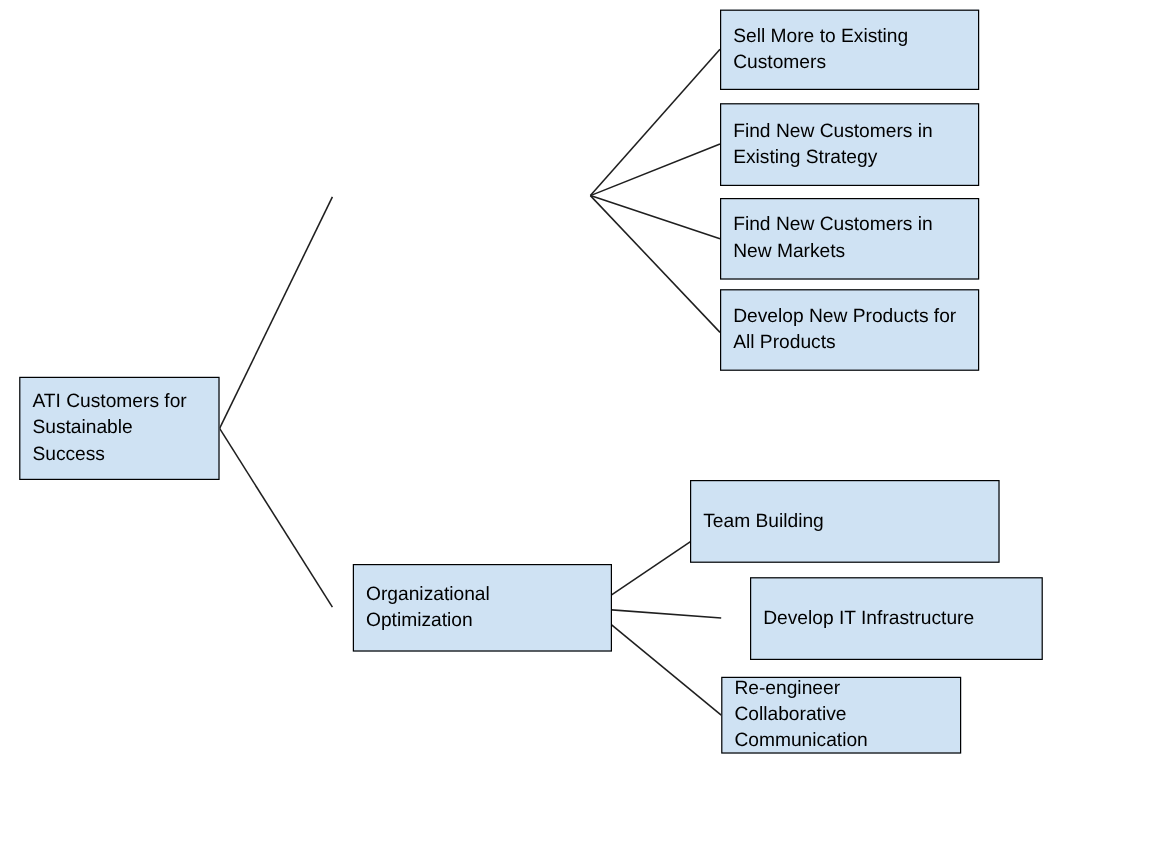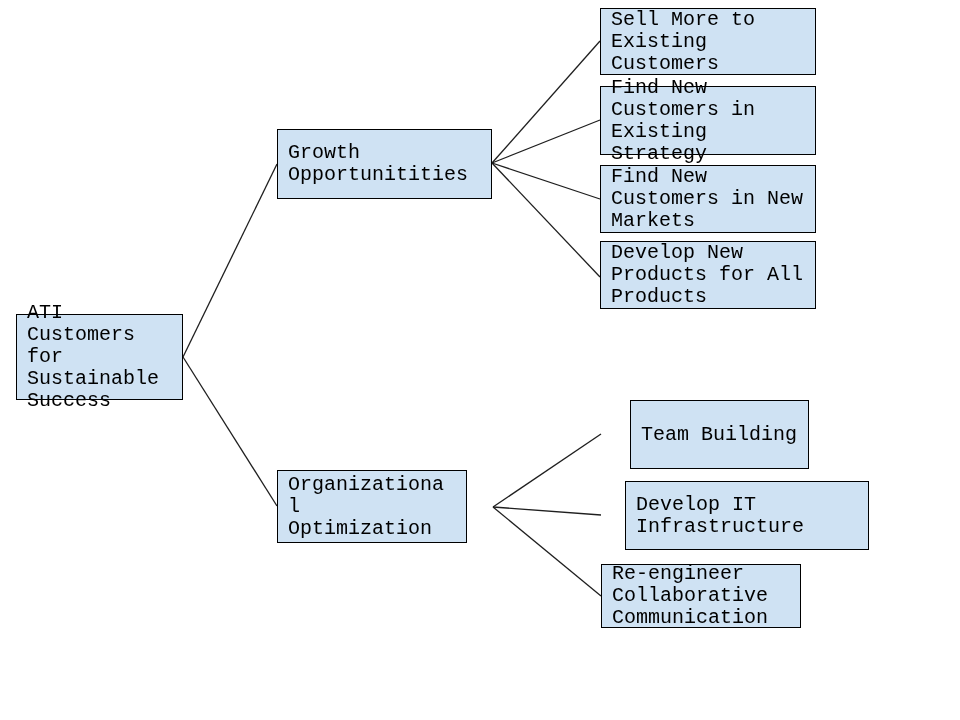--- a/index.html
+++ b/index.html
@@ -32,38 +32,37 @@
     box-sizing: border-box;
     background: var(--node-fill, #cfe2f3);
     border: 1.5px solid var(--node-border, #000000);
     display: flex;
     align-items: center;
     padding: 0 10px;
     overflow: visible;
   }
   .node-label {
     display: block;
-    font-size: 20px;
+    font-size: 16px;
     line-height: 22px;
     color: #000000;
     text-align: left;
     white-space: normal;
     word-wrap: break-word;
     width: 100%;
-    font-family: Liberation Mono, monospace;
   }
   
   .n-root   { left: 16px;  top: 314px; width: 167px; height: 86px; }
   .n-growth { left: 277px; top: 129px; width: 215px; height: 70px; }
-  .n-org    { left: 277px; top: 470px; width: 190px; height: 73px; }
+  .n-org    { left: 294px; top: 470px; width: 216px; height: 73px; }
   .n-g1     { left: 600px; top: 8px;   width: 216px; height: 67px; }
   .n-g2     { left: 600px; top: 86px;  width: 216px; height: 69px; }
   .n-g3     { left: 600px; top: 165px; width: 216px; height: 68px; }
   .n-g4     { left: 600px; top: 241px; width: 216px; height: 68px; }
-  .n-o1     { left: 630px; top: 400px; width: 179px; height: 69px; }
+  .n-o1     { left: 575px; top: 400px; width: 258px; height: 69px; }
   .n-o2     { left: 625px; top: 481px; width: 244px; height: 69px; }
   .n-o3     { left: 601px; top: 564px; width: 200px; height: 64px; }
 </style>
 </head>
 <body>
 
 <div class="canvas">
 
   <svg class="edges" viewBox="0 0 960 720" xmlns="http://www.w3.org/2000/svg">
     <line x1="183" y1="357" x2="277" y2="164"></line>
@@ -74,23 +73,20 @@
     <line x1="492" y1="163" x2="600" y2="277"></line>
     <line x1="493" y1="507" x2="601" y2="434"></line>
     <line x1="493" y1="507" x2="601" y2="515"></line>
     <line x1="493" y1="507" x2="601" y2="596"></line>
   </svg>
 
   <div class="node n-root">
     <span class="node-label">ATI Customers for Sustainable Success</span>
   </div>
 
-  <div class="node n-growth">
-    <span class="node-label">Growth Opportunitities</span>
-  </div>
 
   <div class="node n-org">
     <span class="node-label">Organizational Optimization</span>
   </div>
 
   <div class="node n-g1">
     <span class="node-label">Sell More to Existing Customers</span>
   </div>
 
   <div class="node n-g2">

